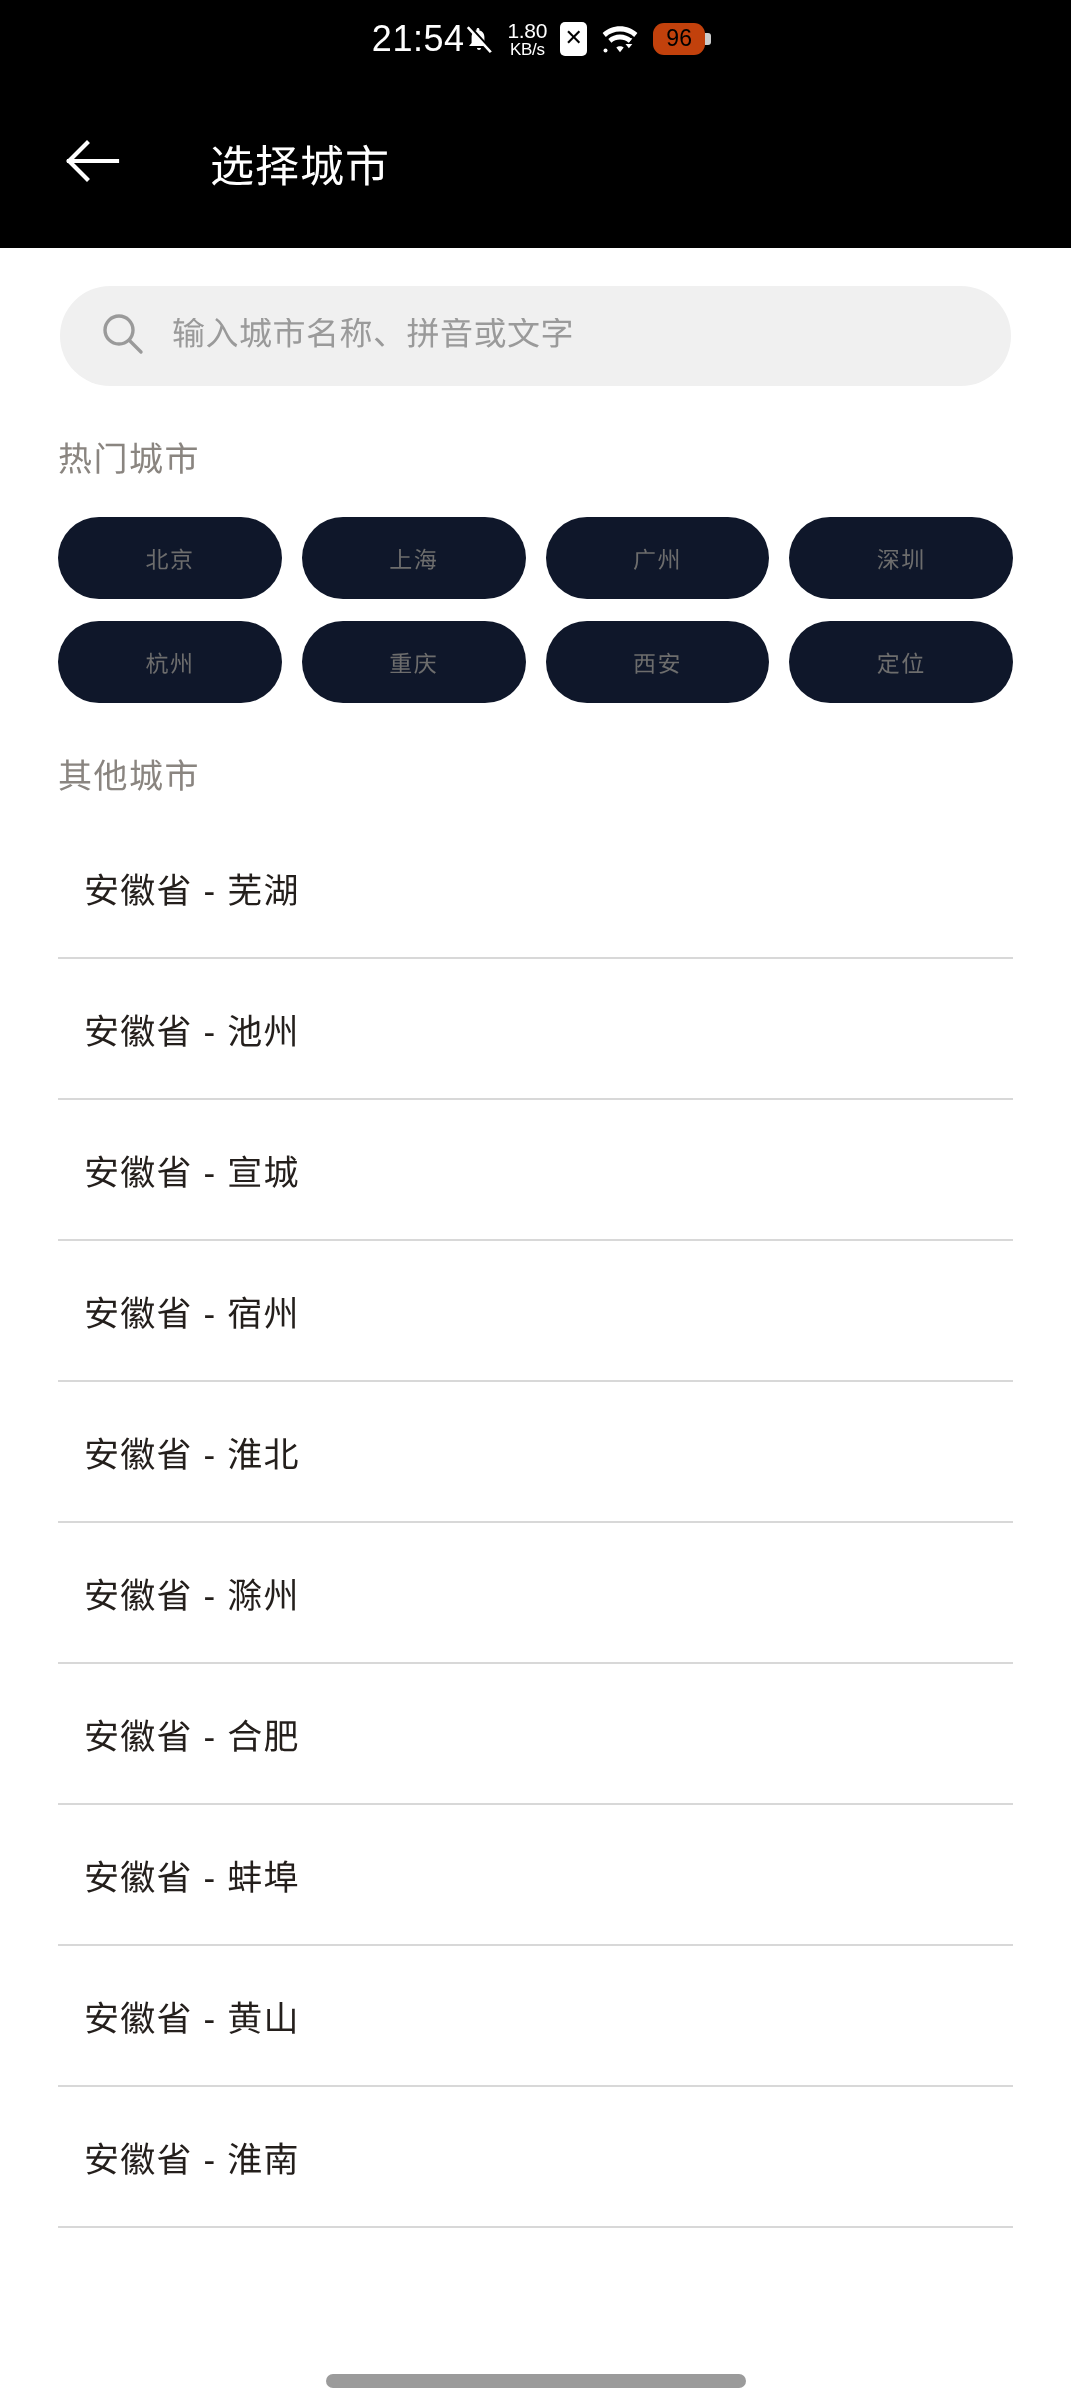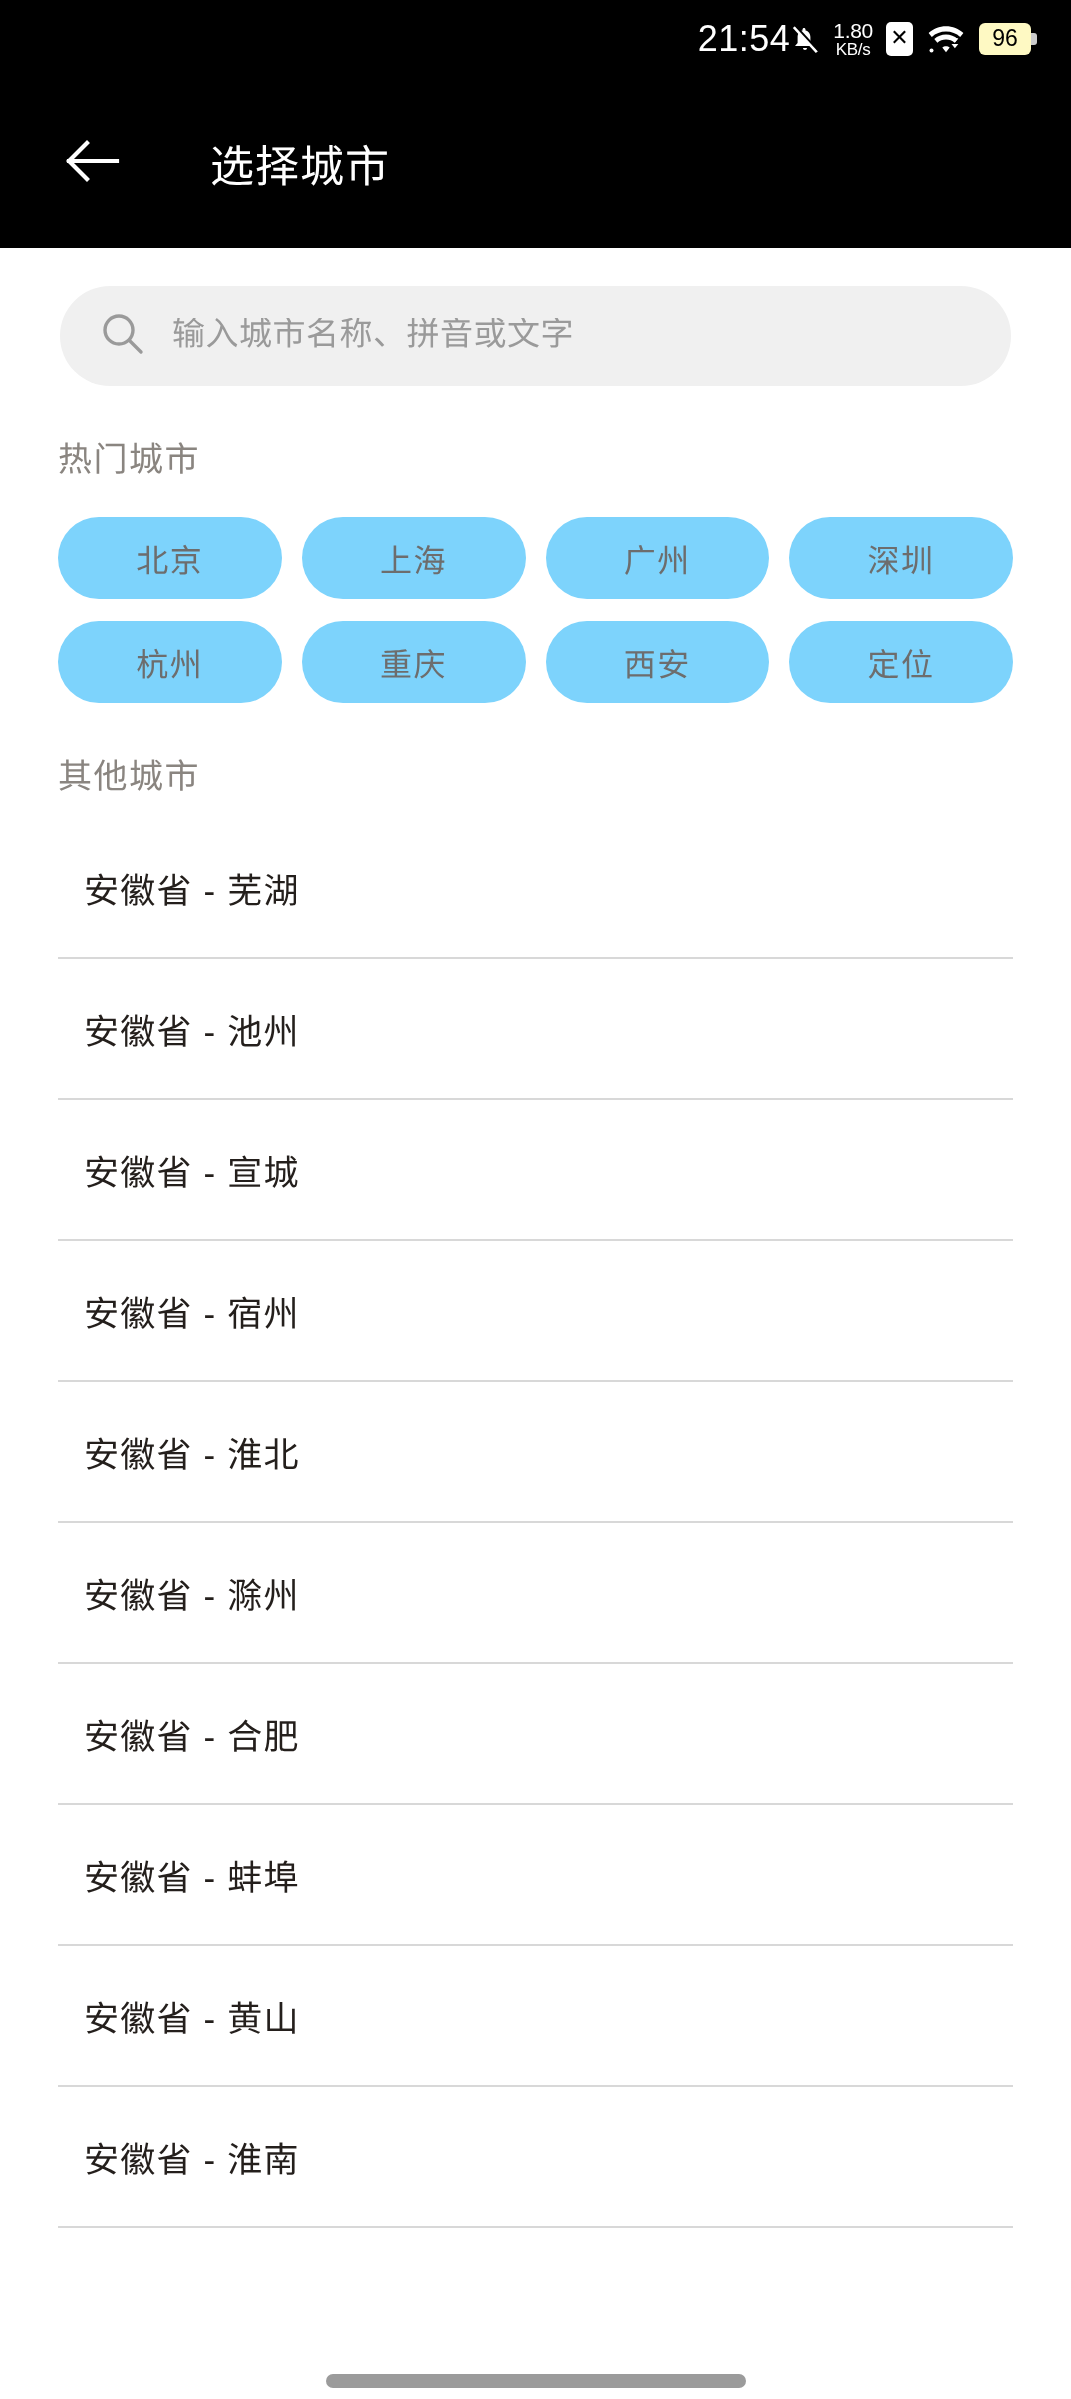--- a/index.html
+++ b/index.html
@@ -21,21 +21,21 @@
     overflow: hidden;
   }
 
   
   .status-bar {
     position: relative;
     height: 78px;
     background: #000000;
     display: flex;
     align-items: center;
-    justify-content: flex-end;
+    justify-content: center;
     padding: 0 40px 0 46px;
   }
   .status-clock {
     color: #ffffff;
     font-size: 36px;
     font-weight: 400;
     letter-spacing: 0.5px;
     line-height: 1;
   }
   .status-right {
@@ -74,22 +74,22 @@
     font-size: 22px;
     font-weight: 700;
     line-height: 1;
     margin-top: -1px;
   }
   .wifi-ico { width: 40px; height: 34px; display: block; }
   .battery {
     position: relative;
     width: 52px;
     height: 32px;
-    background: #fef9c3;
-    border-radius: 6px;
+    background: #c2410c;
+    border-radius: 11px;
     display: flex;
     align-items: center;
     justify-content: center;
   }
   .battery::after {
     content: "";
     position: absolute;
     right: -6px;
     top: 10px;
     width: 6px;
@@ -166,26 +166,26 @@
   }
 
   .chips {
     display: grid;
     grid-template-columns: repeat(4, 1fr);
     gap: 22px 20px;
     padding: 36px 58px 0 58px;
   }
   .chip {
     height: 82px;
-    background: #7dd3fc;
+    background: #0f172a;
     border-radius: 44px;
     display: flex;
     align-items: center;
     justify-content: center;
-    font-size: 32px;
+    font-size: 23px;
     color: #6d6d6d;
     letter-spacing: 1.5px;
     cursor: pointer;
   }
 
   .city-list { padding: 0 58px 4px 58px; margin-top: 20px; }
   .city-row {
     height: 141px;
     display: flex;
     align-items: center;

